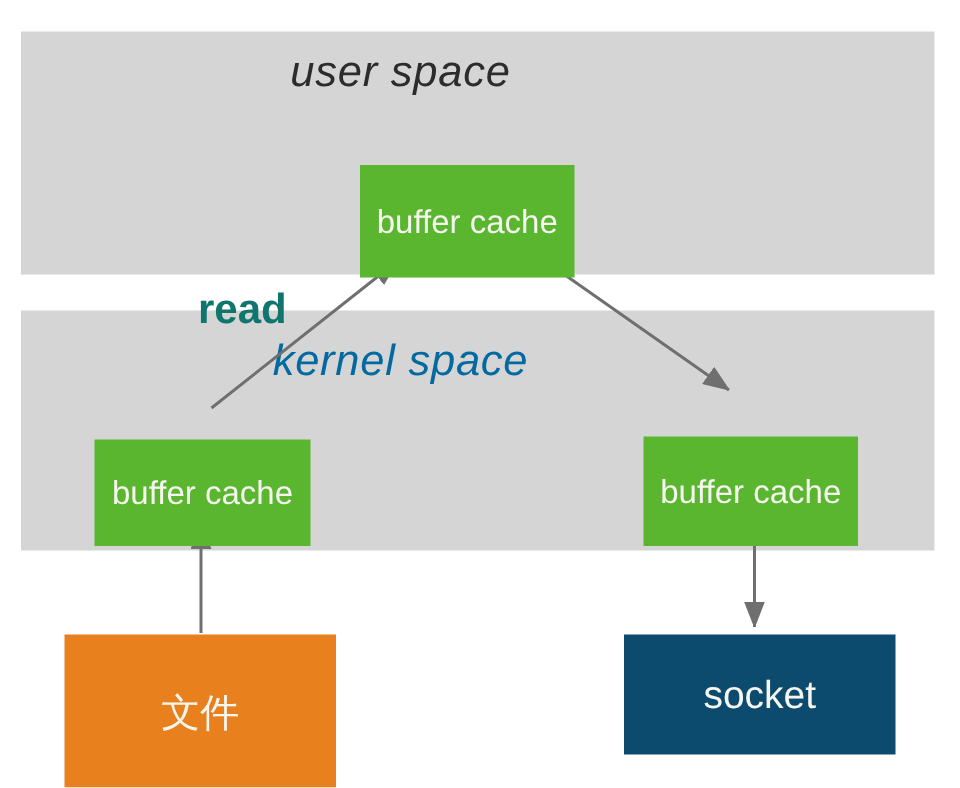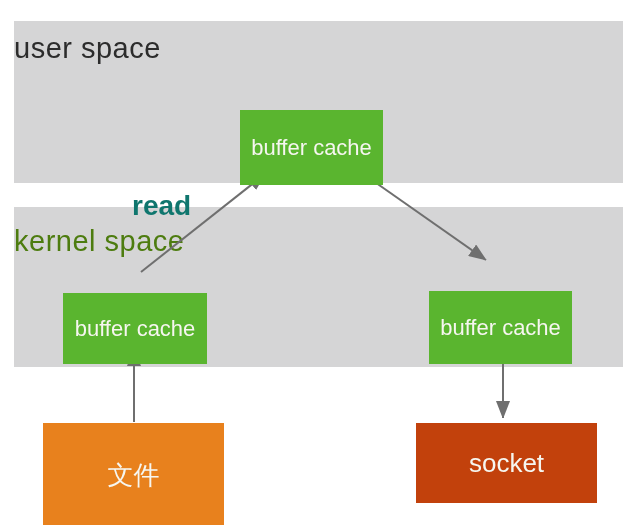--- a/index.html
+++ b/index.html
@@ -15,23 +15,24 @@
     position: absolute;
     left: 14px;
     width: 609px;
   }
   .band-user   { top: 21px;  height: 162px; }
   .band-kernel { top: 207px; height: 160px; }
   .band-label {
     position: absolute;
     left: 14px;
     width: 506px;
-    text-align: left;
+    text-align: center;
     font-size: 29px;
     letter-spacing: 0.5px;
+    font-style: italic;
   }
   .band-label-user   { top: 32px; }
   .band-label-kernel { top: 225px; }
   .node {
     position: absolute;
     display: flex;
     align-items: center;
     justify-content: center;
     text-align: center;
   }
@@ -56,35 +57,35 @@
 </style>
 </head>
 <body>
 
 <div class="stage">
 
   <div class="band band-user" style="background-color: rgb(213, 213, 214);"></div>
   <div class="band band-kernel" style="background-color: rgb(213, 213, 214);"></div>
 
   <div class="band-label band-label-user" style="color: rgb(44, 44, 44);">user space</div>
-  <div class="band-label band-label-kernel" style="color: #4d7c0f;">kernel space</div>
+  <div class="band-label band-label-kernel" style="color: #0369a1;">kernel space</div>
 
   <svg class="connector-layer" viewBox="0 0 640 525" xmlns="http://www.w3.org/2000/svg">
     <defs>
       <marker id="arrowhead" markerWidth="7.5" markerHeight="7" refX="8.5" refY="3.5" orient="auto" markerUnits="strokeWidth">
         <path d="M0,0 L9,3.5 L0,7 Z" fill="#6f6f6f"></path>
       </marker>
     </defs>
     <line x1="141" y1="272" x2="265" y2="174" stroke-width="2" marker-end="url(#arrowhead)" stroke="#6f6f6f"></line>
     <line x1="352" y1="166" x2="486" y2="260" stroke-width="2" marker-end="url(#arrowhead)" stroke="#6f6f6f"></line>
     <line x1="134" y1="422" x2="134" y2="349" stroke-width="2" marker-end="url(#arrowhead)" stroke="#6f6f6f"></line>
     <line x1="503" y1="345" x2="503" y2="418" stroke-width="2" marker-end="url(#arrowhead)" stroke="#6f6f6f"></line>
   </svg>
 
   <div class="edge-label edge-label-read" style="color: #0f766e; font-weight: bold;">read</div>
 
   <div class="node node-buffer node-user-buffer" style="color: rgb(246, 246, 240); background-color: rgb(90, 181, 47);">buffer cache</div>
   <div class="node node-buffer node-kernel-left" style="color: rgb(246, 246, 240); background-color: rgb(90, 181, 47);">buffer cache</div>
   <div class="node node-buffer node-kernel-right" style="color: rgb(246, 246, 240); background-color: rgb(90, 181, 47);">buffer cache</div>
   <div class="node node-file" style="color: rgb(246, 246, 240); background-color: rgb(232, 129, 29);">文件</div>
-  <div class="node node-socket" style="color: rgb(246, 246, 240); background-color: #c2410c;">socket</div>
+  <div class="node node-socket" style="color: rgb(246, 246, 240); background-color: #0c4a6e;">socket</div>
 
 </div>
 
 </body></html>

